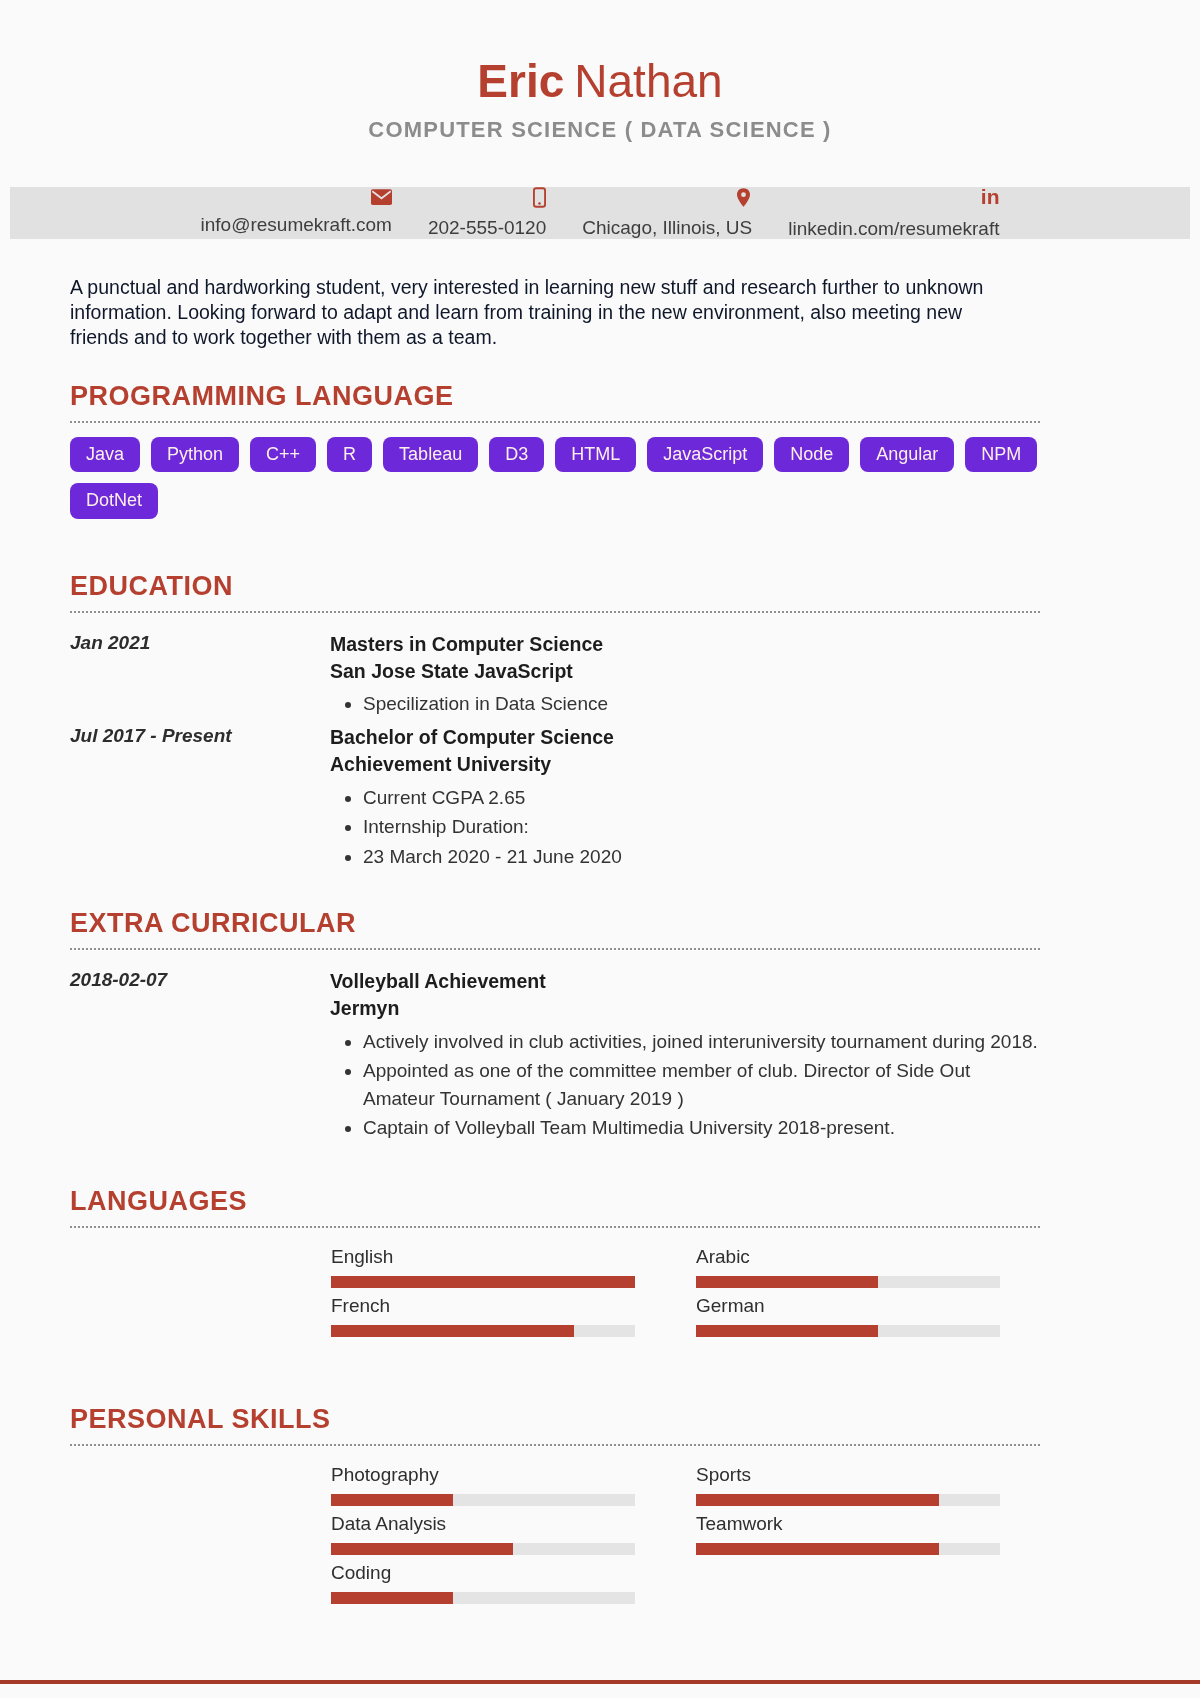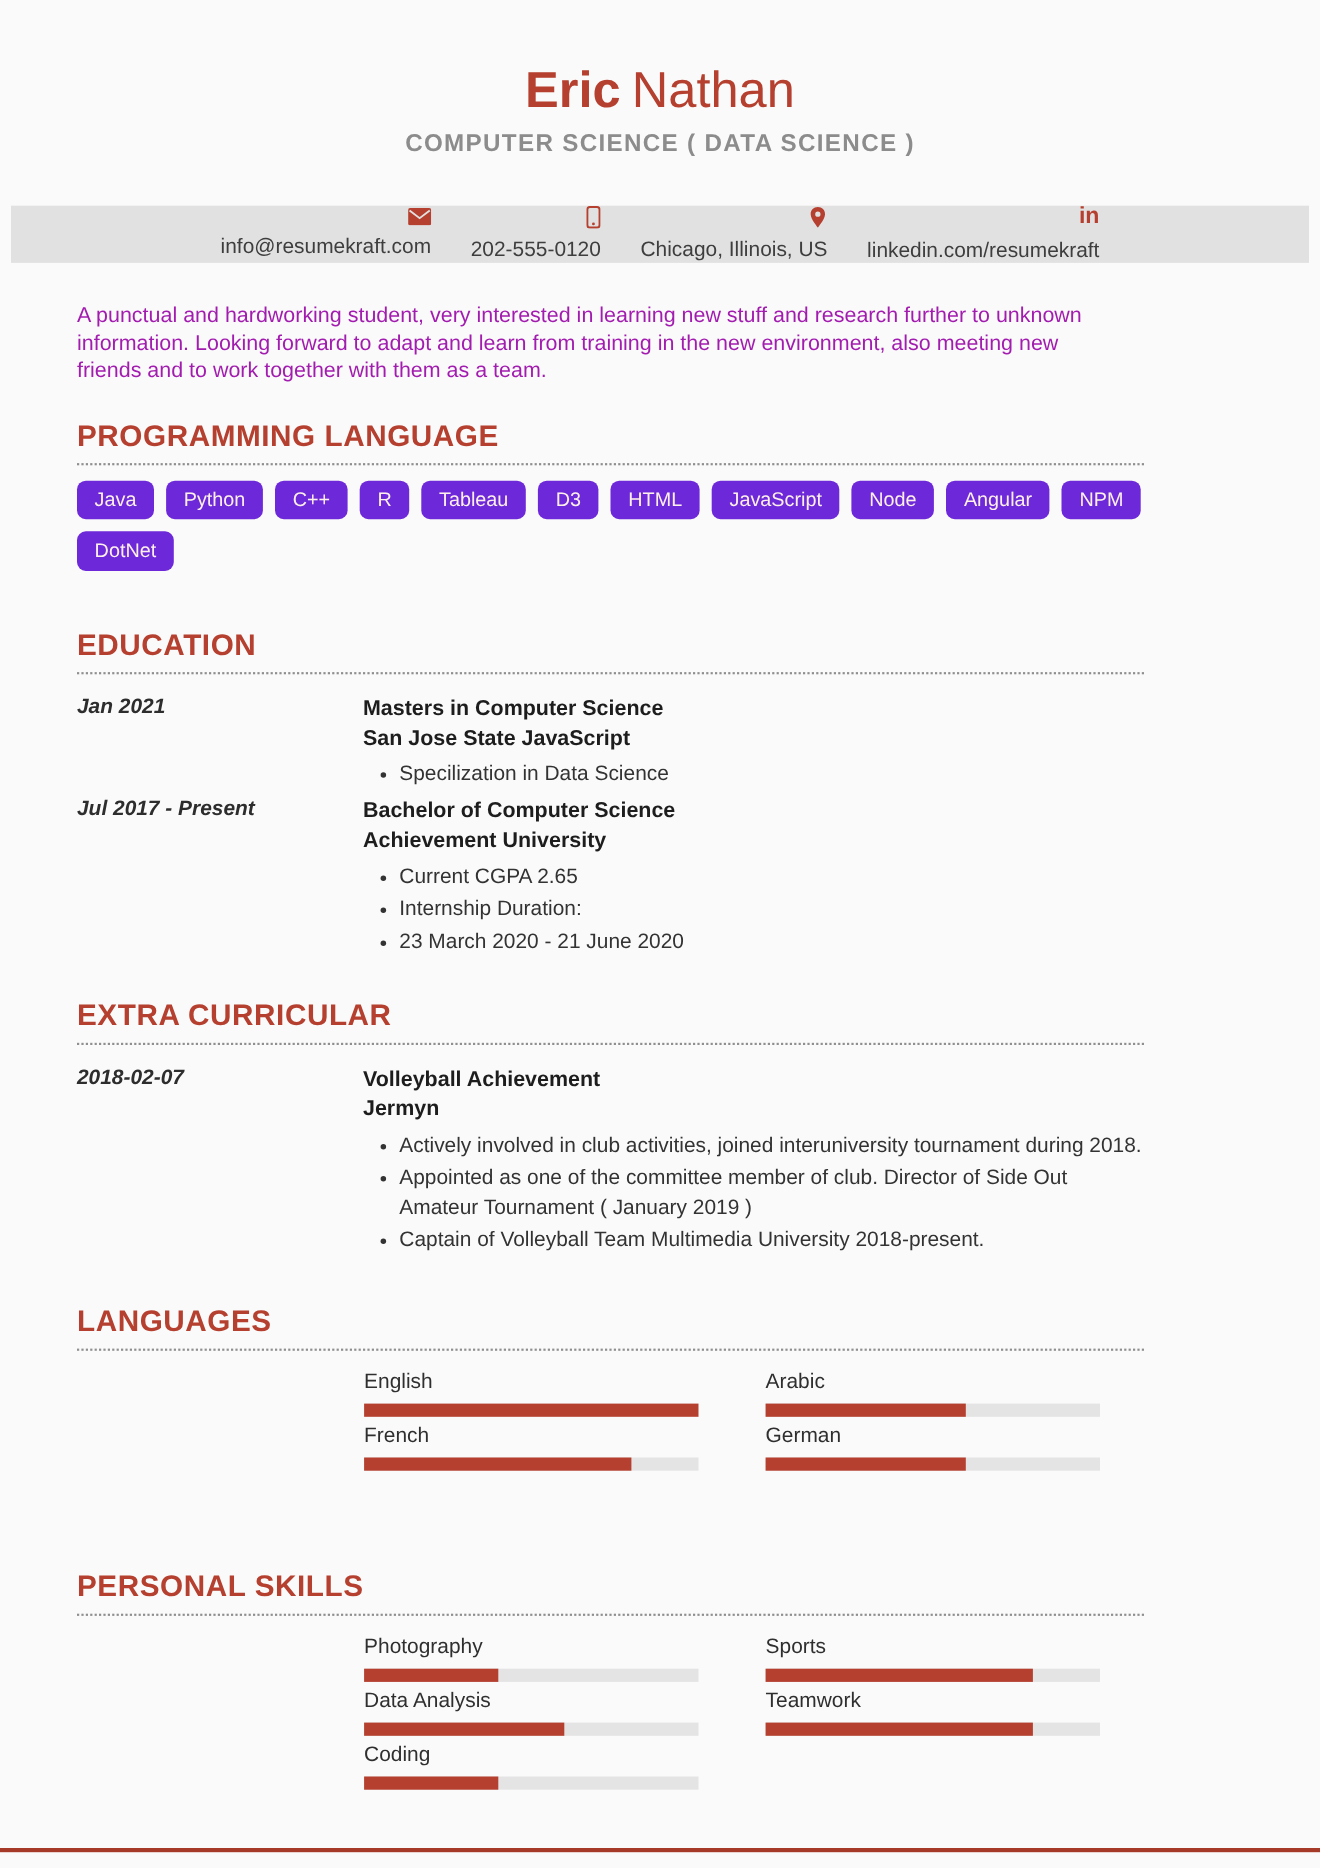--- a/index.html
+++ b/index.html
@@ -42,29 +42,29 @@
   }
   .contact-item { display: flex; align-items: flex-end; gap: 9px; flex-direction: column; }
   .contact-item svg { display: block; }
   .li-icon { color: #b5402f; font-weight: 700; font-size: 21px; }
   
   .summary {
     margin: 36px 160px 0 70px;
     max-width: 950px;
     font-size: 19.5px;
     line-height: 1.3;
-    color: #a21caf;
+    color: #0f172a;
   }
   
   .section { margin: 0 160px 0 70px; width: 970px; }
   .section-programming { margin-top: 30px; }
   .section-education   { margin-top: 52px; }
   .section-extra       { margin-top: 36px; }
   .section-languages   { margin-top: 42px; }
-  .section-skills      { margin-top: 90px; }
+  .section-skills      { margin-top: 67px; }
   .section h2 {
     margin: 0 0 9px 0;
     font-size: 27px;
     font-weight: 700;
     letter-spacing: 0.5px;
     color: #b5402f;
   }
   .dotted-rule {
     border: none;
     border-top: 2px dotted #8f8f8f;

